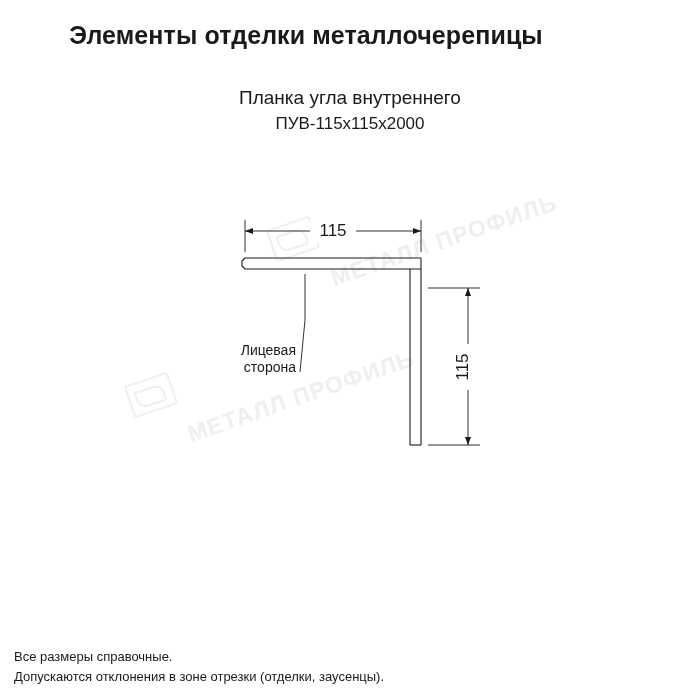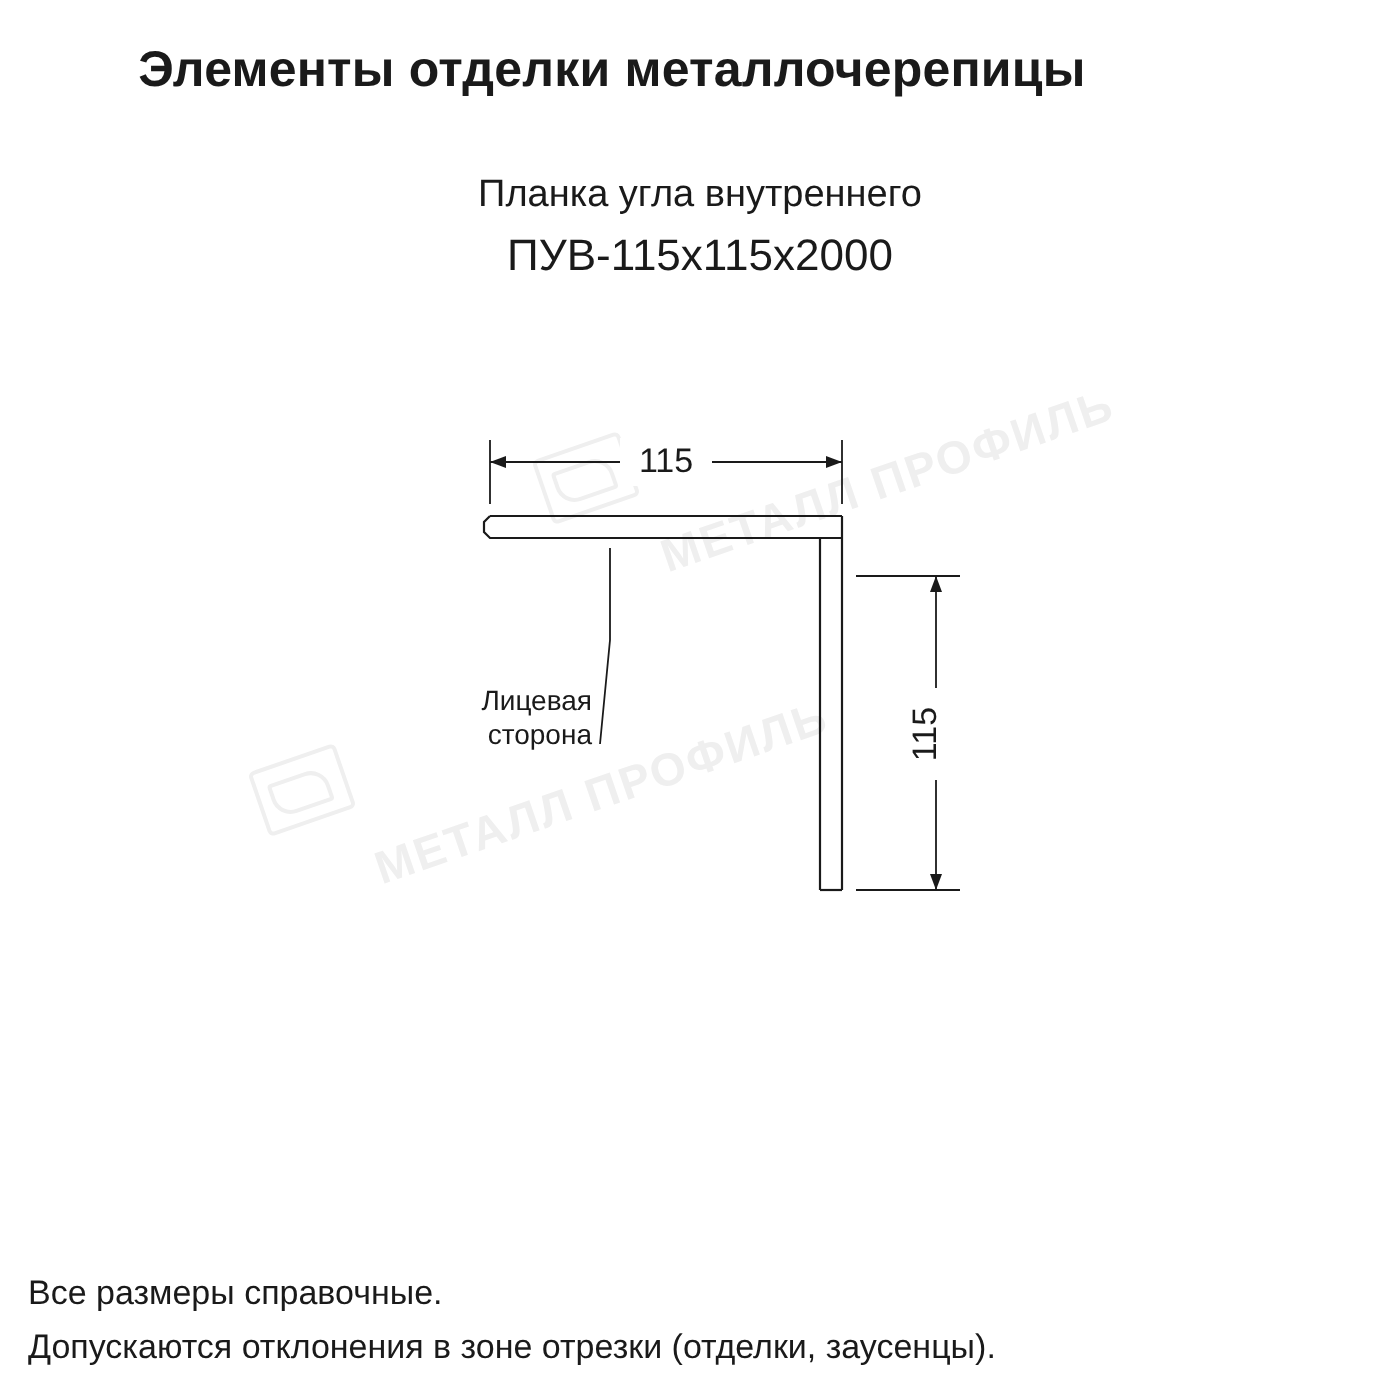--- a/index.html
+++ b/index.html
@@ -41,21 +41,21 @@
     top: 84px;
     left: 0;
     width: 700px;
     text-align: center;
     font-size: 19px;
     line-height: 1.45;
     margin: 0;
   }
   .sub-title .line2 {
     display: block;
-    font-size: 22px;
+    font-size: 17px;
   }
 
   
   .drawing {
     position: absolute;
     top: 200px;
     left: 150px;
     width: 420px;
     height: 300px;
   }
@@ -108,21 +108,21 @@
     font-family: "Liberation Sans", sans-serif;
     font-size: 14px;
     fill: #1a1a1a;
   }
 
   
   .footer {
     position: absolute;
     left: 14px;
     bottom: 13px;
-    font-size: 17px;
+    font-size: 13px;
     line-height: 1.55;
     margin-top: 40px;
   }
   .footer div { white-space: nowrap; }
 </style>
 </head>
 <body>
 
 <div class="page">
 

